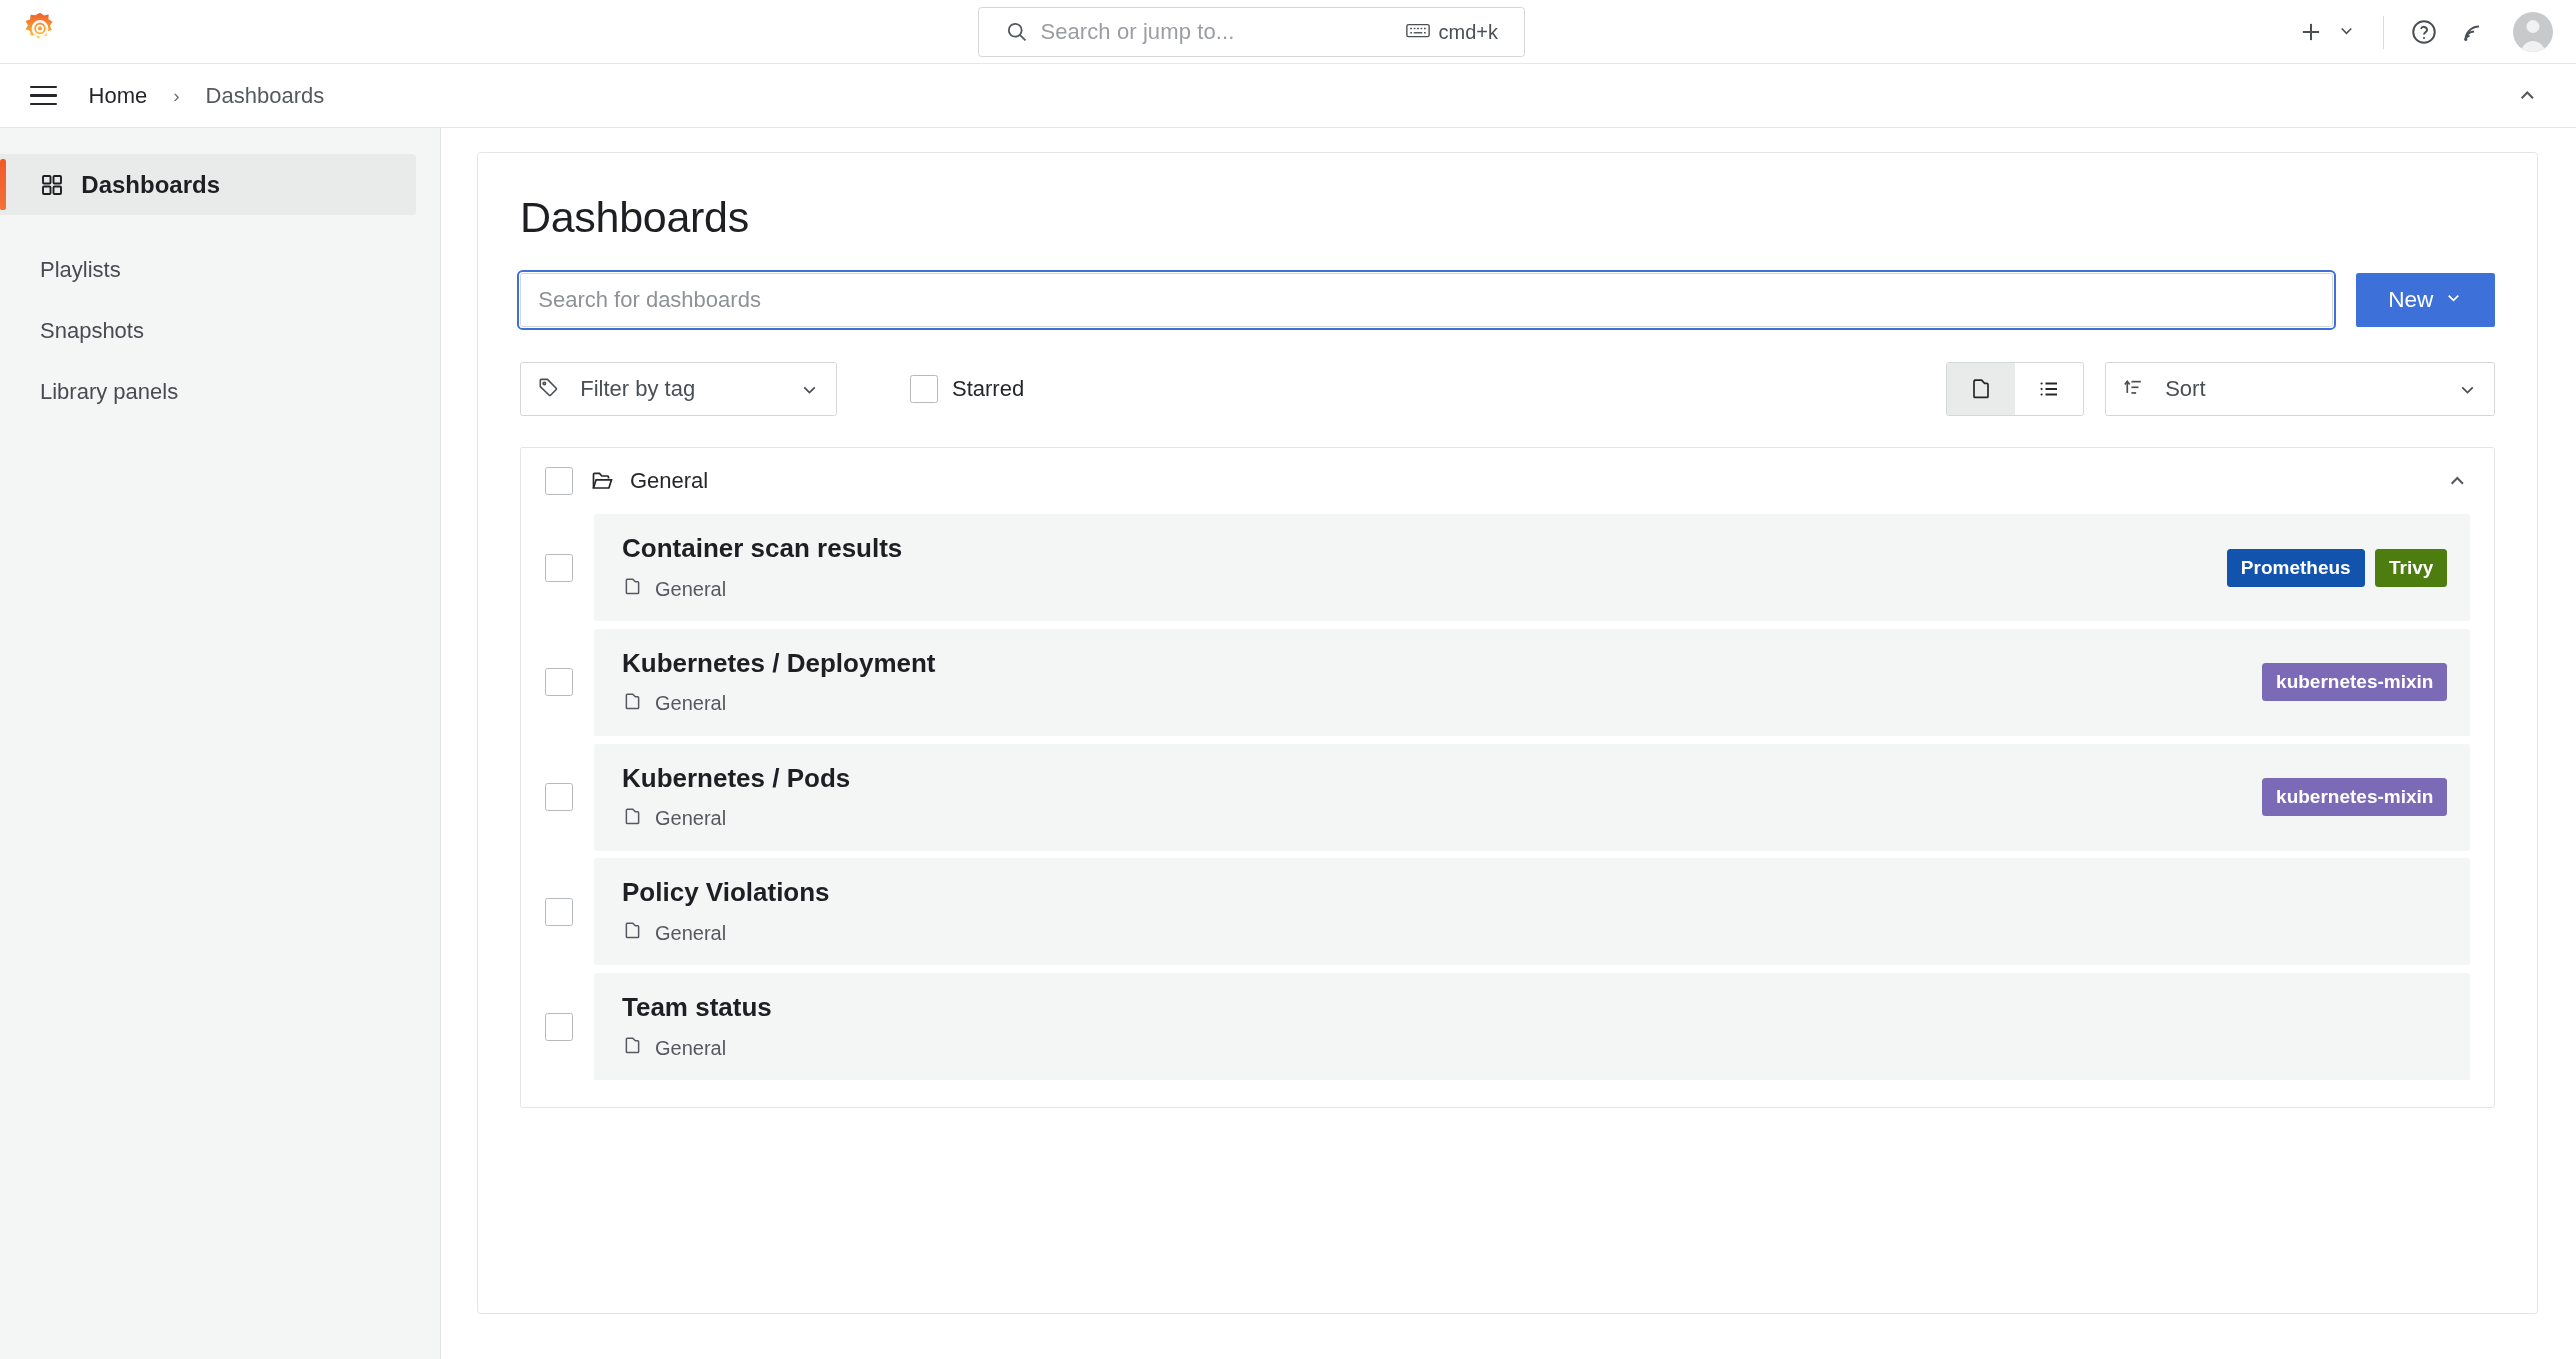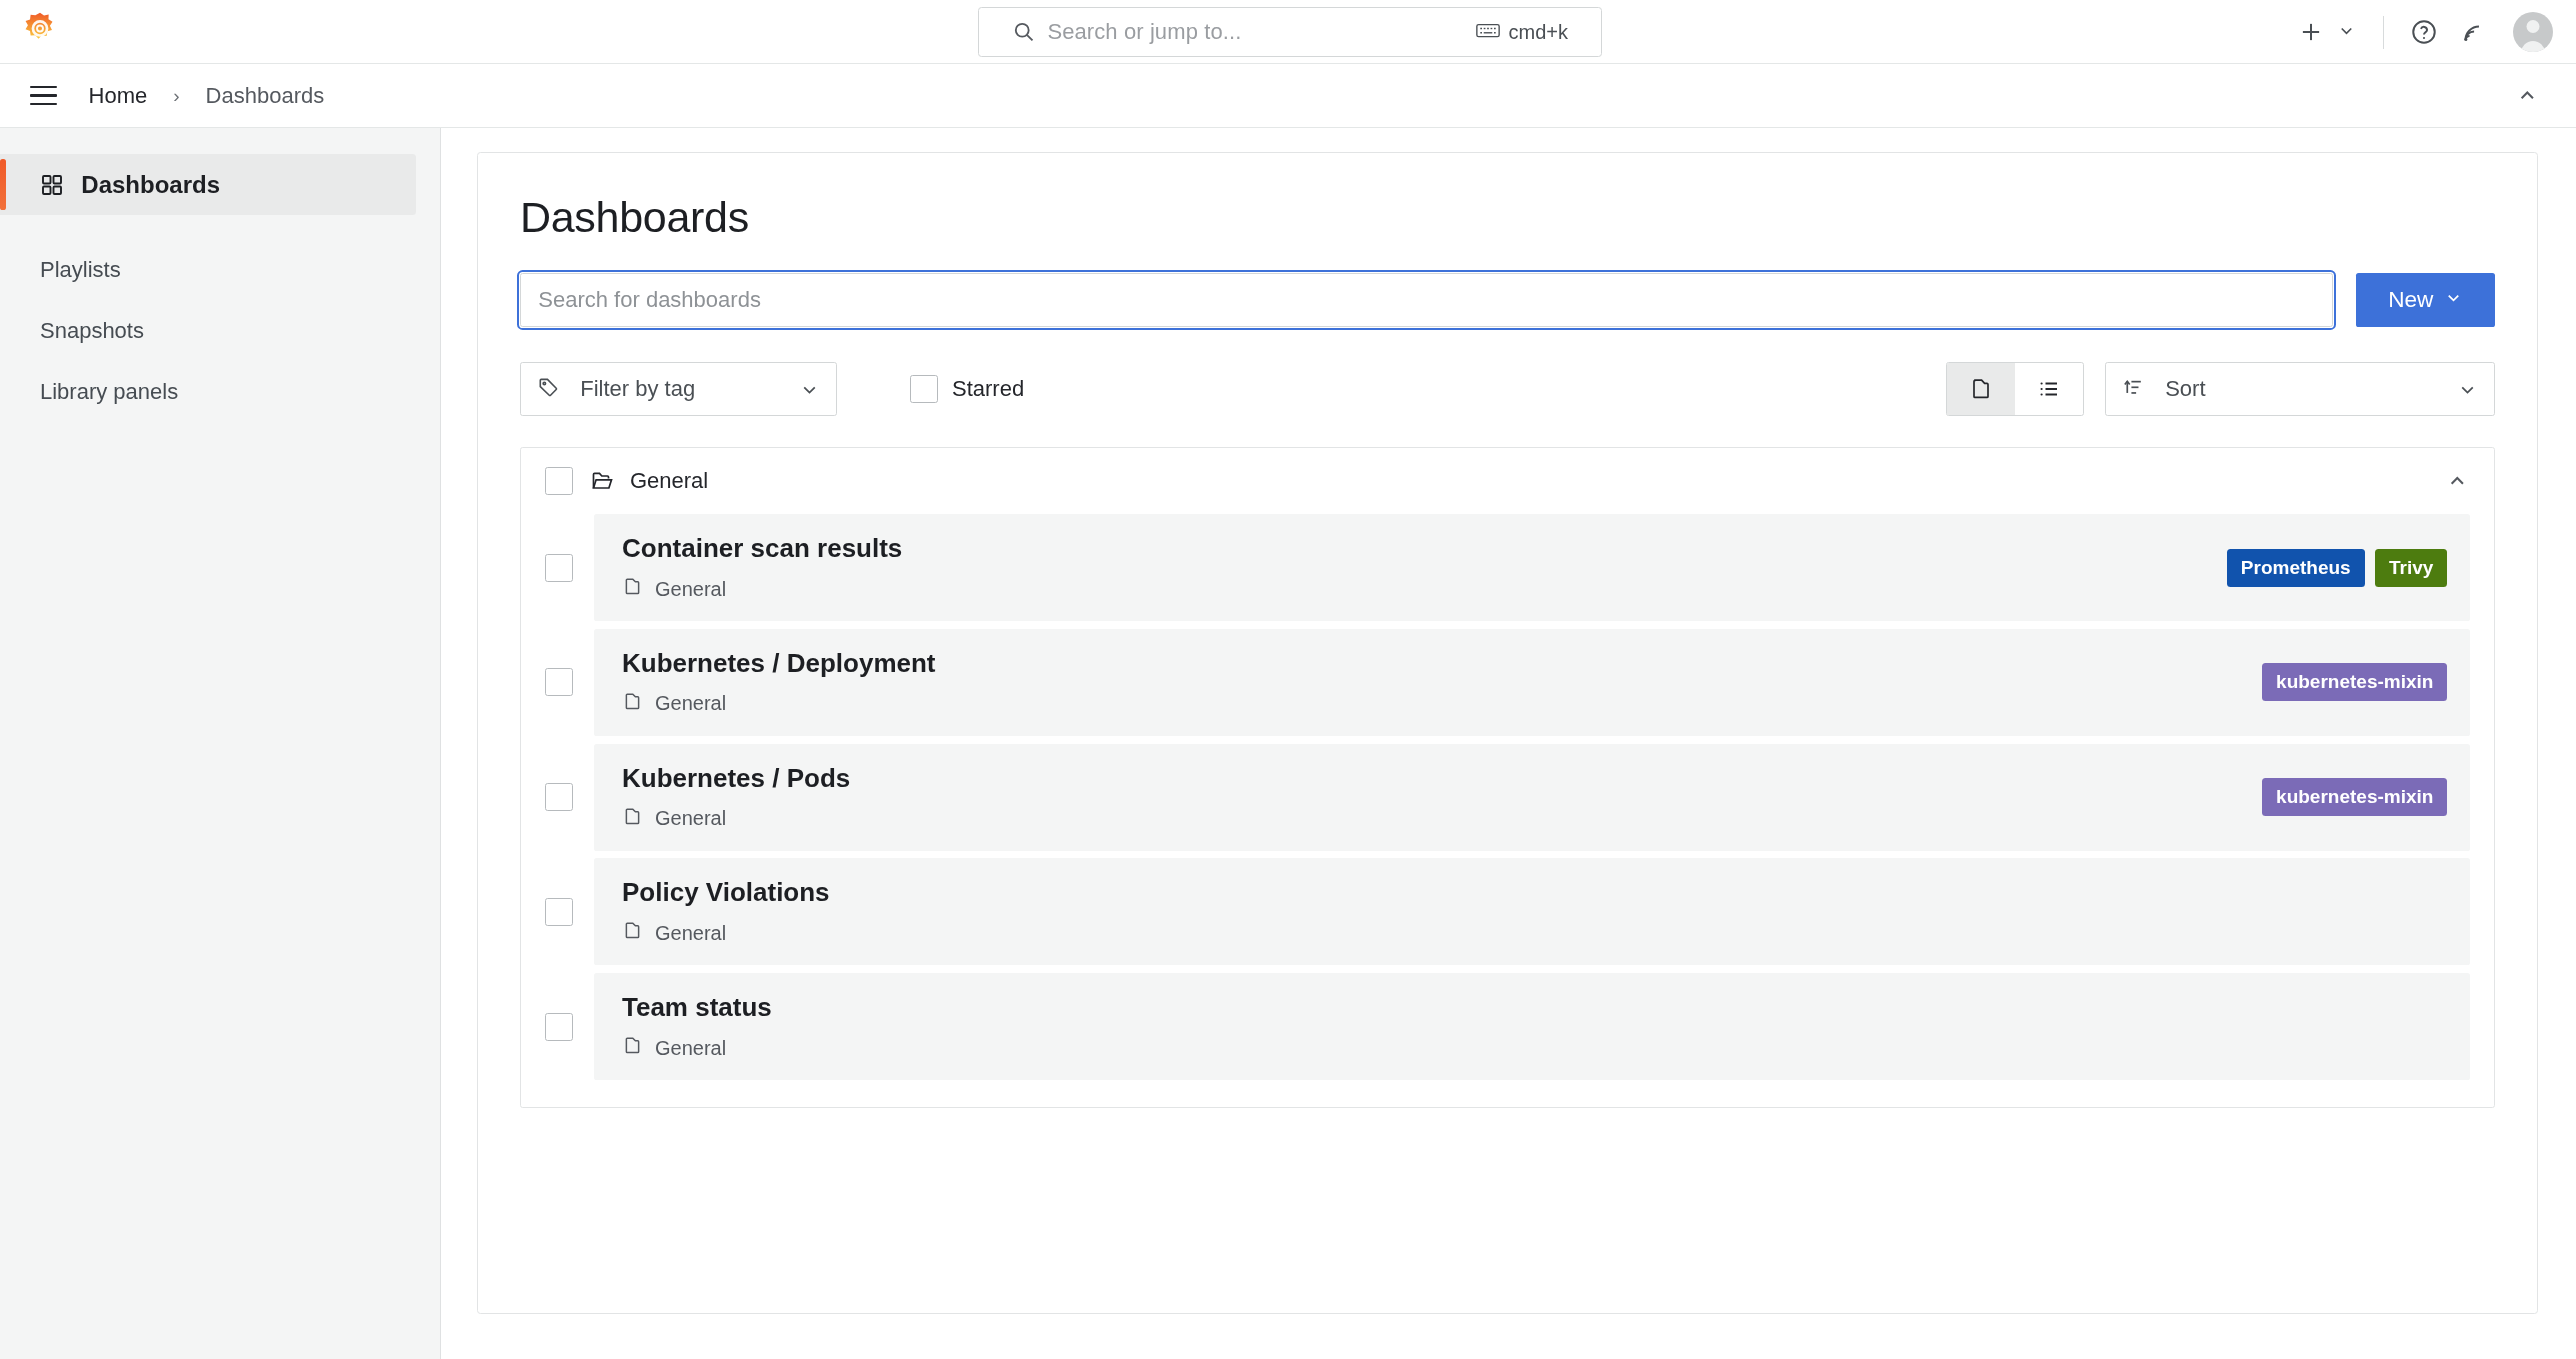--- a/index.html
+++ b/index.html
@@ -17,24 +17,24 @@
     height: 64px; width: 100%;
     display: flex; align-items: center;
     background: #ffffff;
     border-bottom: 0.9px solid #e4e7e7;
     position: relative;
   }
   .logo-wrap { position:absolute; left: 19px; top: 10.4px; width: 42px; height: 42px; }
 
   .omnisearch {
     position: absolute; left: 978px; top: 7px;
-    width: 624px; height: 50px;
+    width: 547px; height: 50px;
     border: 0.9px solid #d4d7d8; border-radius: 3.5px;
     background: #ffffff;
-    display: flex; align-items: center; padding: 0 33px;
+    display: flex; align-items: center; padding: 0 26px;
   }
   .omnisearch .magnifier { flex: 0 0 auto; margin-right: 12px; display:flex; }
   .omnisearch .ph { color: #9a9da1; font-size: 22px; letter-spacing: 0.1px; }
   .omnisearch .kbd-group { margin-left:auto; display:flex; align-items:center; gap: 8.7px; }
   .omnisearch .kbd-txt { color: #4a4f54; font-size: 20px; font-weight: 500; }
 
   .top-right { position:absolute; right: 22.6px; top: 0; height: 64px; display:flex; align-items:center; gap: 0; }
   .tr-btn { width: 49px; height: 49px; display:flex; align-items:center; justify-content:center; border-radius:3.5px; }
   .plus-combo { display:flex; align-items:center; gap: 1.7px; margin-right: 12px; }
   .vdiv { width: 0.9px; height: 33px; background: #d8dbdc; margin: 0 15.6px; }

